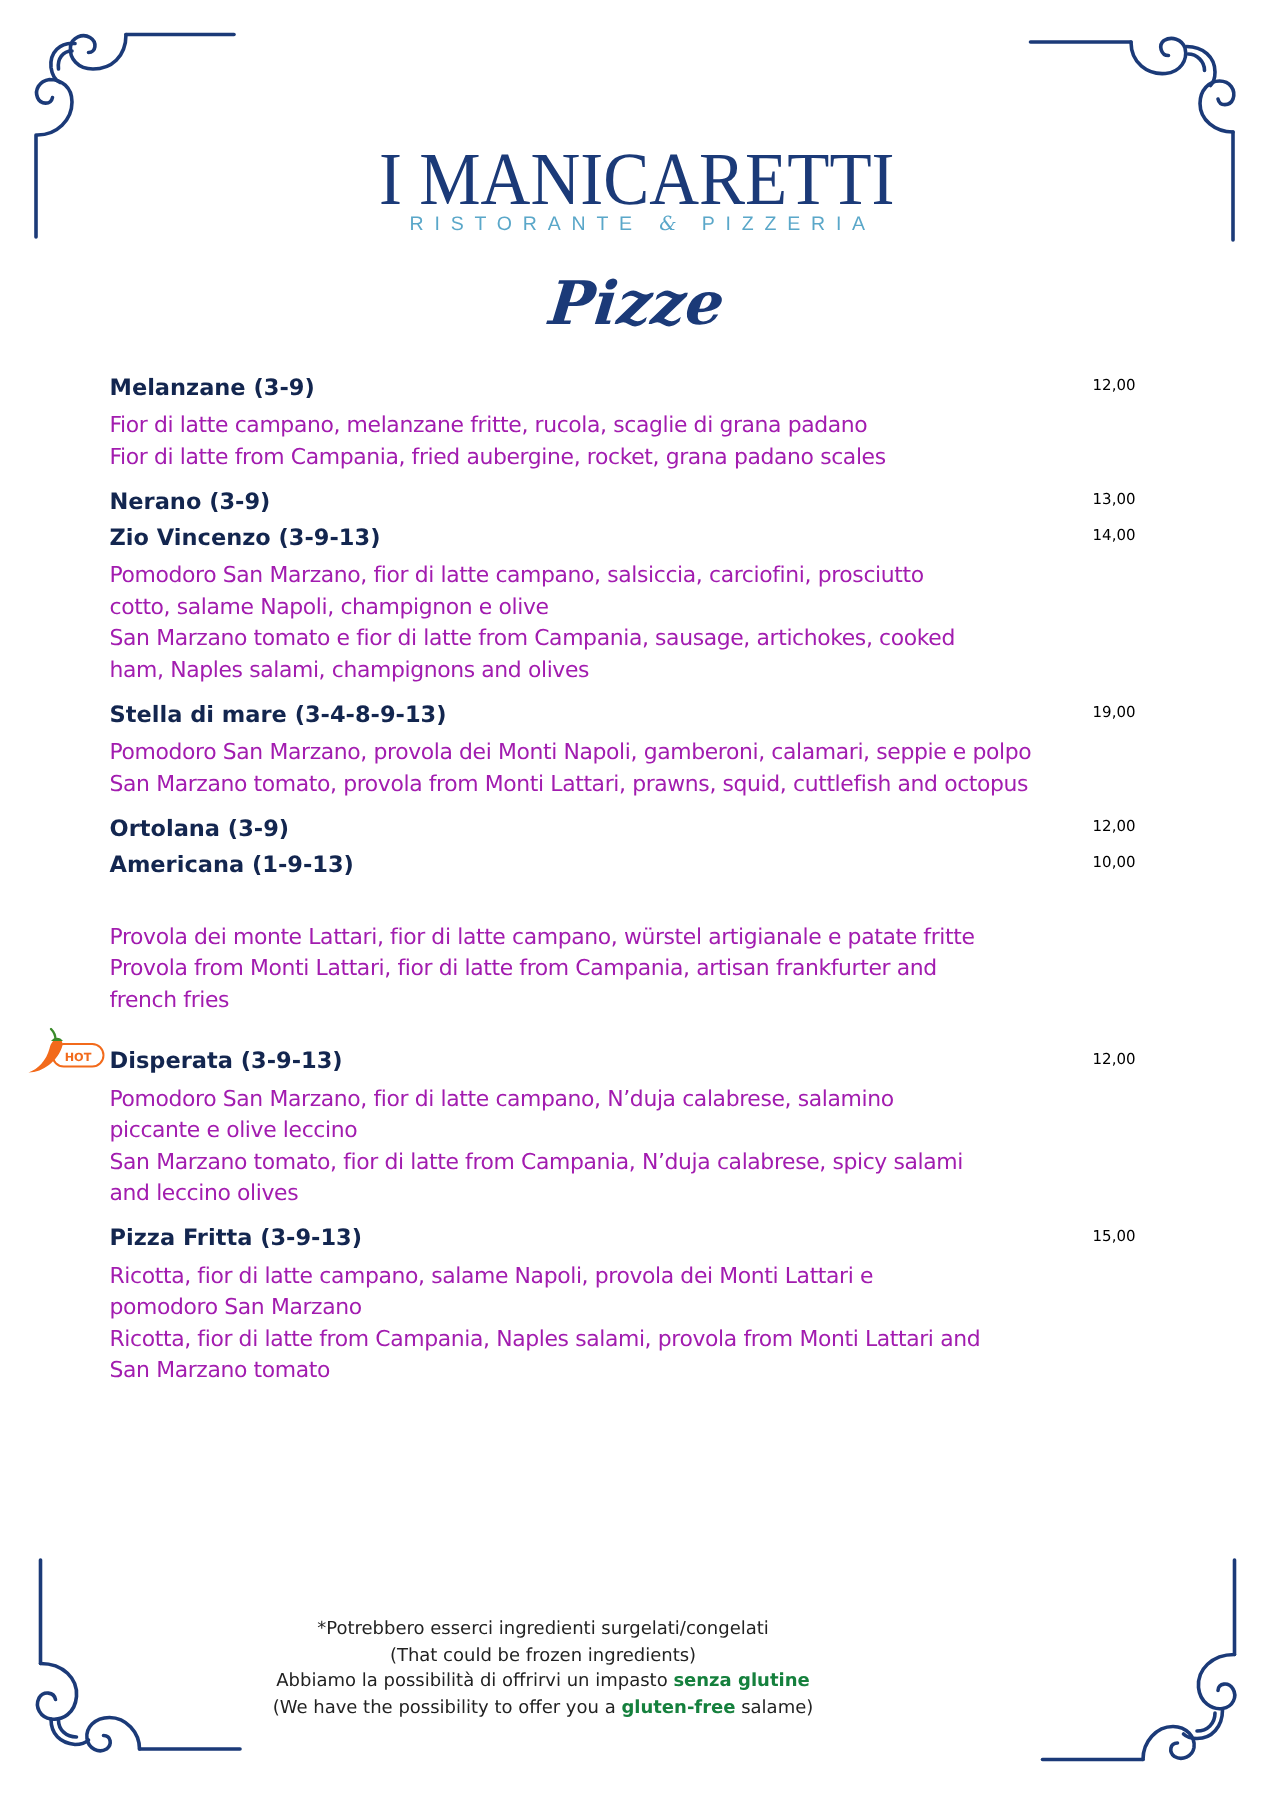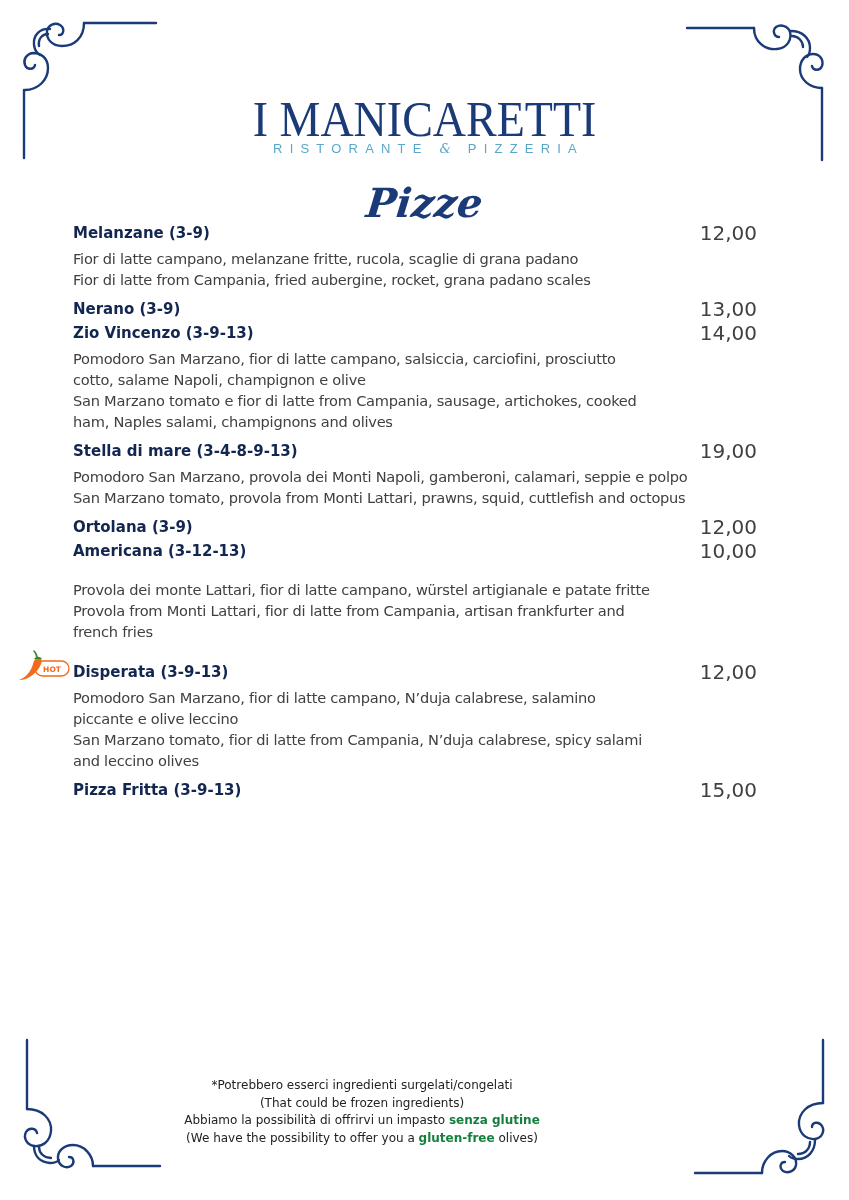--- a/index.html
+++ b/index.html
@@ -3,26 +3,26 @@
 <meta charset="utf-8">
 <style>
   html, body { margin: 0; padding: 0; background: #ffffff; }
   body { width: 849px; height: 1200px; position: relative; overflow: hidden; font-family: "Liberation Sans", sans-serif; }
   .corner { position: absolute; }
   .brand { position: absolute; left: 0; width: 849px; text-align: center; }
   .brand-title { top: 92px; font-family: "Liberation Serif", "DejaVu Serif", serif; font-size: 50px; color: #1b3a78; letter-spacing: 0px; line-height: 54px; transform: scaleX(0.92); transform-origin: center; }
   .brand-sub { top: 141px; font-family: "Liberation Sans", sans-serif; font-size: 13px; color: #5aa7c9; letter-spacing: 7.2px; line-height: 16px; padding-left: 4px; }
   .brand-sub .amp { font-family: "DejaVu Serif", serif; font-style: italic; letter-spacing: 6px; }
   .section-title { position: absolute; top: 180px; left: 0; width: 849px; text-align: center; font-family: "DejaVu Serif", serif; font-style: italic; font-weight: bold; font-size: 40px; color: #1b3a78; line-height: 46px; transform: skewX(-6deg); }
-  .menu { position: absolute; left: 73px; top: 221px; width: 690px; }
+  .menu { position: absolute; left: 73px; top: 246px; width: 690px; }
   .item { position: relative; }
   .item-head { position: relative; height: 24px; line-height: 24px; }
   .item-name { font-family: "DejaVu Sans", sans-serif; font-weight: bold; font-size: 15px; color: #13264f; }
-  .item-price { position: absolute; right: 6px; top: 0; font-family: "DejaVu Sans", sans-serif; font-size: 20px; color: #404040; }
-  .item-desc { font-family: "DejaVu Sans", sans-serif; font-size: 14.6px; color: #404040; line-height: 21px; margin-top: 3px; padding-bottom: 7px; white-space: pre-line; letter-spacing: -0.25px; }
+  .item-price { position: absolute; right: 6px; top: 0; font-family: "DejaVu Sans", sans-serif; font-size: 10px; color: #000000; }
+  .item-desc { font-family: "DejaVu Sans", sans-serif; font-size: 14.6px; color: #a21caf; line-height: 21px; margin-top: 3px; padding-bottom: 7px; white-space: pre-line; letter-spacing: -0.25px; }
   .hot-badge { position: absolute; left: -58px; top: -10px; width: 56px; height: 34px; }
   .footer { position: absolute; left: 0; top: 1077px; width: 724px; text-align: center; font-family: "DejaVu Sans", sans-serif; font-size: 12px; color: #222; line-height: 17.5px; }
   .footer b { color: #15803d; }
 </style>
 </head>
 <body>
 
 <svg class="corner" style="left:0;top:0" width="170" height="170" viewBox="0 0 170 170">
   <g fill="none" stroke="#1b3a78" stroke-width="2.4" stroke-linecap="round">
     <path d="M84 23 L156 23"></path>
@@ -113,24 +113,24 @@
 
   <div class="item">
     <div class="item-head">
       <span class="item-name">Ortolana (3-9)</span>
       <span class="item-price">12,00</span>
     </div>
   </div>
 
   <div class="item">
     <div class="item-head">
-      <span class="item-name">Americana  (3-12-13)</span>
+      <span class="item-name">Americana  (1-9-13)</span>
       <span class="item-price">10,00</span>
     </div>
-    <div class="item-desc" style="margin-top:16px;padding-bottom:18px"><span>Provola dei monte Lattari, fior di latte campano, würstel artigianale e patate fritte</span>
+    <div class="item-desc" style="margin-top:26px;padding-bottom:18px"><span>Provola dei monte Lattari, fior di latte campano, würstel artigianale e patate fritte</span>
 <span>Provola from Monti Lattari, fior di latte from Campania, artisan frankfurter and
 french fries</span></div>
   </div>
 
   <div class="item">
     <div class="item-head">
       <svg class="hot-badge" viewBox="0 0 56 34">
         <rect x="20" y="11" width="34" height="15" rx="7.5" fill="#ffffff" stroke="#f26a1b" stroke-width="1.3"></rect>
         <path d="M4 30 C10 28 16 22 18 14 C19 9 22 7 25 8 C27 9 27 12 26 14 C23 22 14 30 4 30 Z" fill="#f26a1b"></path>
         <path d="M22 8 C22 5 21 3 19 1" stroke="#3a8a2a" stroke-width="1.6" fill="none" stroke-linecap="round"></path>
@@ -144,22 +144,26 @@
 piccante e olive leccino</span>
 <span>San Marzano tomato, fior di latte from Campania, N’duja calabrese, spicy salami
 and leccino olives</span></div>
   </div>
 
   <div class="item">
     <div class="item-head">
       <span class="item-name">Pizza Fritta (3-9-13)</span>
       <span class="item-price">15,00</span>
     </div>
+    <div class="item-desc"><span>Ricotta, fior di latte campano, salame Napoli, provola dei Monti Lattari e
+pomodoro  San Marzano</span>
+<span>Ricotta, fior di latte from Campania, Naples salami, provola from Monti Lattari and
+San Marzano tomato</span></div>
   </div>
 
 </div>
 
 <div class="footer">
   <div>*Potrebbero esserci ingredienti surgelati/congelati</div>
   <div>(That could be frozen ingredients)</div>
   <div><span>Abbiamo la possibilità di offrirvi un impasto </span><b>senza glutine</b></div>
-  <div><span>(We have the possibility to offer you a </span><b>gluten-free</b><span> olives)</span></div>
+  <div><span>(We have the possibility to offer you a </span><b>gluten-free</b><span> salame)</span></div>
 </div>
 
 </body></html>

